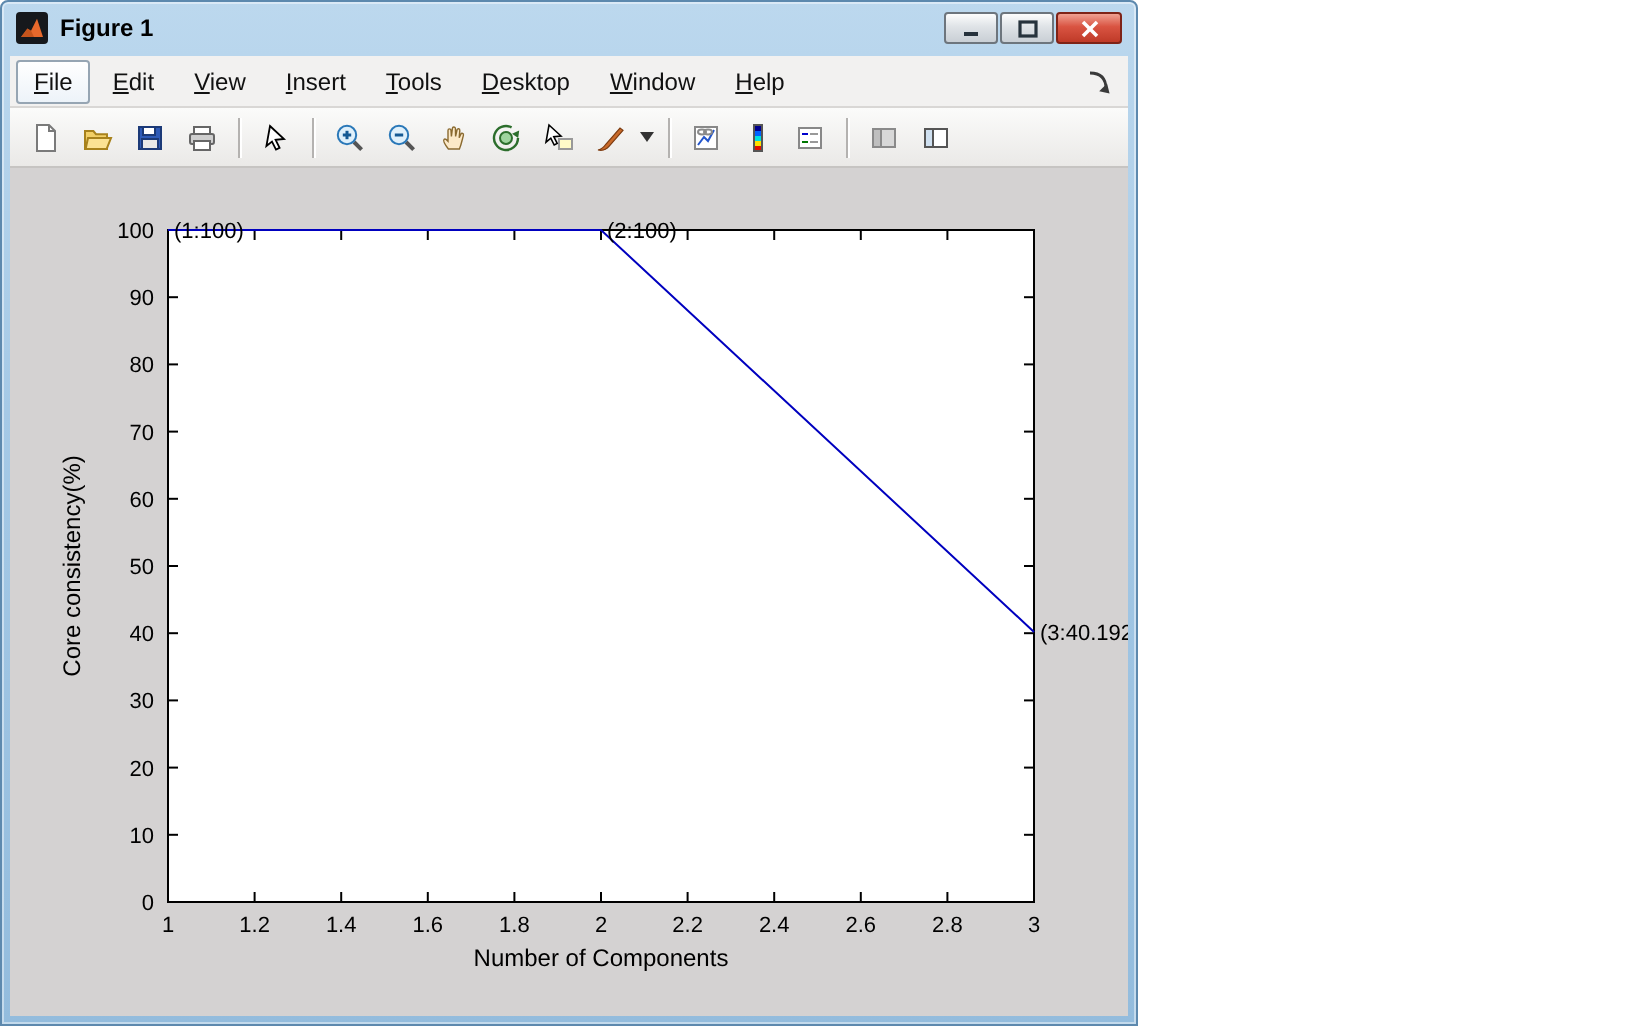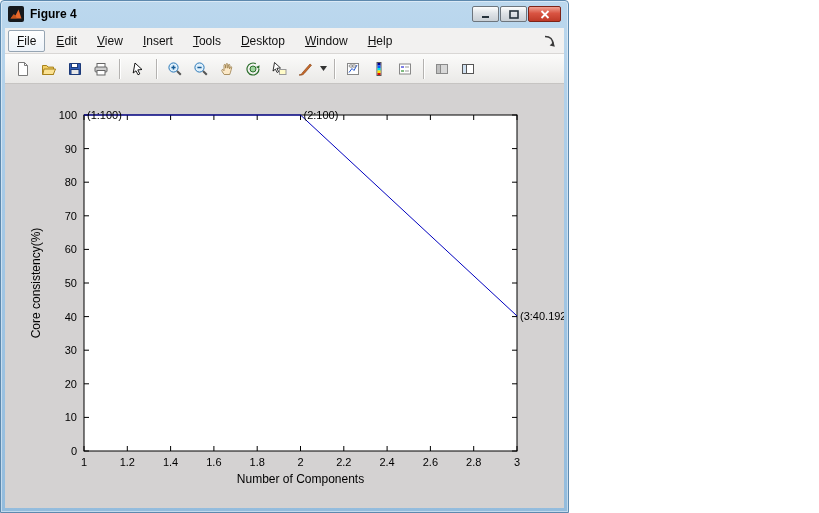--- a/index.html
+++ b/index.html
@@ -60,21 +60,21 @@
   <div class="window">
 
     <div class="titlebar">
       <span class="app-icon">
         <svg width="16" height="16" viewBox="0 0 16 16">
           <rect width="16" height="16" rx="2" fill="#16181c"></rect>
           <path d="M2.5 12.5l3.2-4.2 1.8 1.1 3-6 3 9.1z" fill="#e8692c"></path>
           <path d="M5.7 8.3L7.5 9.4 9 12.5H2.5z" fill="#b44a14" opacity=".65"></path>
         </svg>
       </span>
-      <span class="title">Figure 4</span>
+      <span class="title">Figure 1</span>
       <div class="win-buttons">
         <div class="win-btn">
           <svg width="10" height="9" viewBox="0 0 10 9">
               <rect x="1" y="6" width="7" height="2" fill="#26323c"></rect>
             </svg>
         </div>
         <div class="win-btn">
           <svg width="10" height="9" viewBox="0 0 10 9">
               <rect x="1" y="1" width="8" height="7" fill="none" stroke="#26323c" stroke-width="1.6"></rect>
             </svg>

